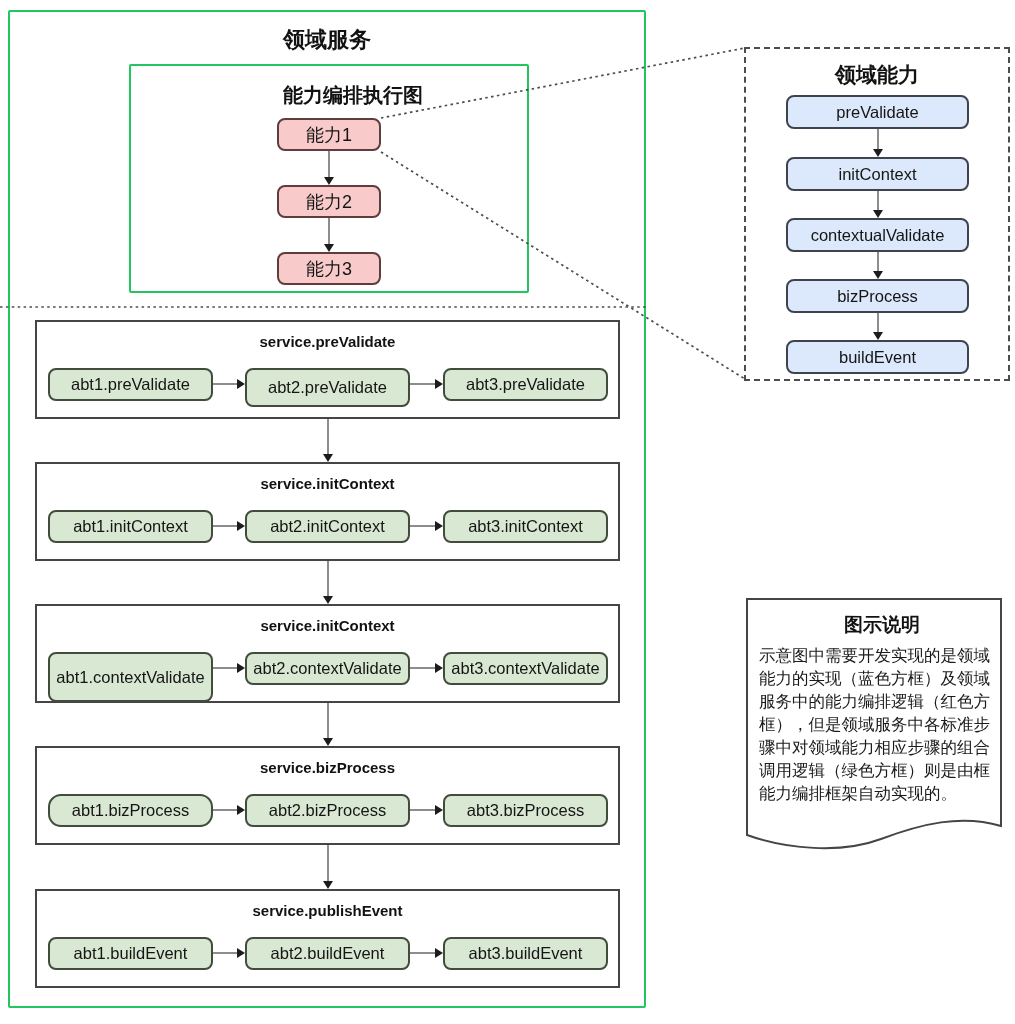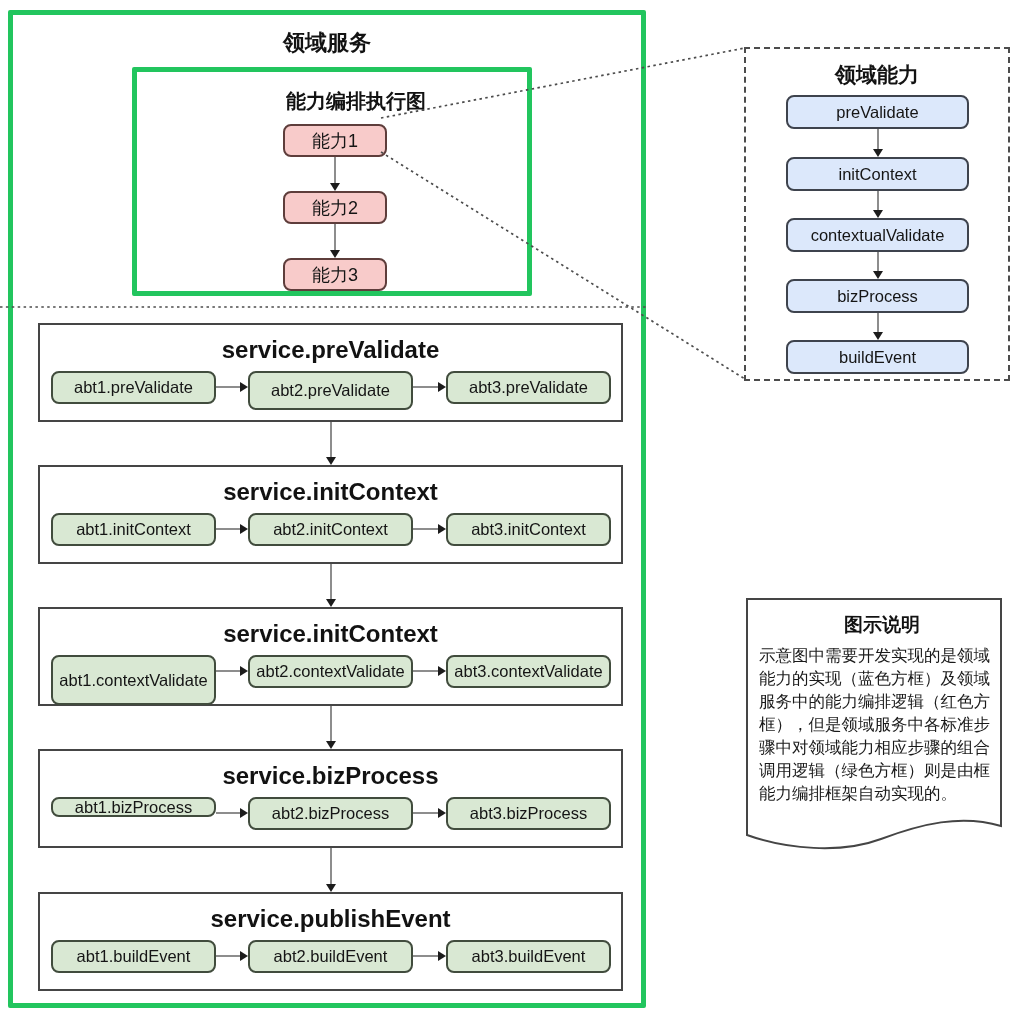--- a/index.html
+++ b/index.html
@@ -3,21 +3,21 @@
 <meta charset="utf-8">
 <style>
   html,body { margin:0; padding:0; background:#ffffff; }
   #canvas {
     position:relative; width:1015px; height:1024px;
     background:#ffffff; overflow:hidden;
     font-family:"Liberation Sans", sans-serif;
     color:#141414;
   }
   .abs { position:absolute; box-sizing:border-box; }
-  .frame { border:5px solid #22c55e; background:#ffffff; border-radius:2px; }
+  .frame { border:2px solid #22c55e; background:#ffffff; border-radius:2px; }
   .ttl { position:absolute; left:0; right:0; text-align:center; font-weight:bold; color:#121212; white-space:nowrap; }
   .node {
     position:absolute; box-sizing:border-box;
     display:flex; align-items:center; justify-content:center;
     border-radius:8px; font-size:16.5px; color:#151515; white-space:nowrap;
   }
   .node.pink  { background:#f8cbca; border:2px solid #5e3d3b; font-size:18px; }
   .node.green { background:#d9e8d3; border:2px solid #414c3d; }
   .node.blue  { background:#dce8fb; border:2px solid #3e434d; }
   
@@ -28,21 +28,21 @@
     border-left:5px solid transparent; border-right:5px solid transparent; border-top:8px solid #1c1c1c; }
   
   .arrow-h { position:absolute; height:12px; pointer-events:none; }
   .arrow-h::before { content:""; position:absolute; top:50%; left:0; right:7px;
     border-top:1.6px solid #1c1c1c; transform:translateY(-50%); }
   .arrow-h::after { content:""; position:absolute; top:50%; right:0; transform:translateY(-50%);
     border-top:5px solid transparent; border-bottom:5px solid transparent; border-left:8px solid #1c1c1c; }
 
   .section { position:absolute; box-sizing:border-box; left:25px; width:585px; height:99px;
     border:2px solid #454545; background:#fff; }
-  .section .sec-title { top:11px; font-size:24px; }
+  .section .sec-title { top:11px; font-size:15px; }
   .cap-box { border:2px dashed #4c4c4c; background:#ffffff; }
   .note-line { position:absolute; left:13px; height:23px; font-size:16.5px; white-space:nowrap; color:#1a1a1a; }
   svg { display:block; }
   #overlay { position:absolute; left:0; top:0; z-index:6; pointer-events:none; }
 </style>
 </head>
 <body>
 
 <div id="canvas">
 
@@ -87,21 +87,21 @@
       <div class="arrow-h" style="left:176px; top:56px; width:32px;"></div>
       <div class="node green" style="left:208px; top:46px; width:165px; height:33px;">abt2.contextValidate</div>
       <div class="arrow-h" style="left:373px; top:56px; width:33px;"></div>
       <div class="node green" style="left:406px; top:46px; width:165px; height:33px;">abt3.contextValidate</div>
     </div>
 
     <div class="arrow-v" style="left:312px; top:691px; height:43px;"></div>
 
     <div class="section" style="top:734px;">
       <div class="ttl sec-title">service.bizProcess</div>
-      <div class="node green" style="left:11px; top:46px; width:165px; height:20px;">abt1.bizProcess</div>
+      <div class="node green" style="left:11px; top:46px; width:165px; height:33px;border-radius:13px;">abt1.bizProcess</div>
       <div class="arrow-h" style="left:176px; top:56px; width:32px;"></div>
       <div class="node green" style="left:208px; top:46px; width:165px; height:33px;">abt2.bizProcess</div>
       <div class="arrow-h" style="left:373px; top:56px; width:33px;"></div>
       <div class="node green" style="left:406px; top:46px; width:165px; height:33px;">abt3.bizProcess</div>
     </div>
 
     <div class="arrow-v" style="left:312px; top:833px; height:44px;"></div>
 
     <div class="section" style="top:877px;">
       <div class="ttl sec-title">service.publishEvent</div>

